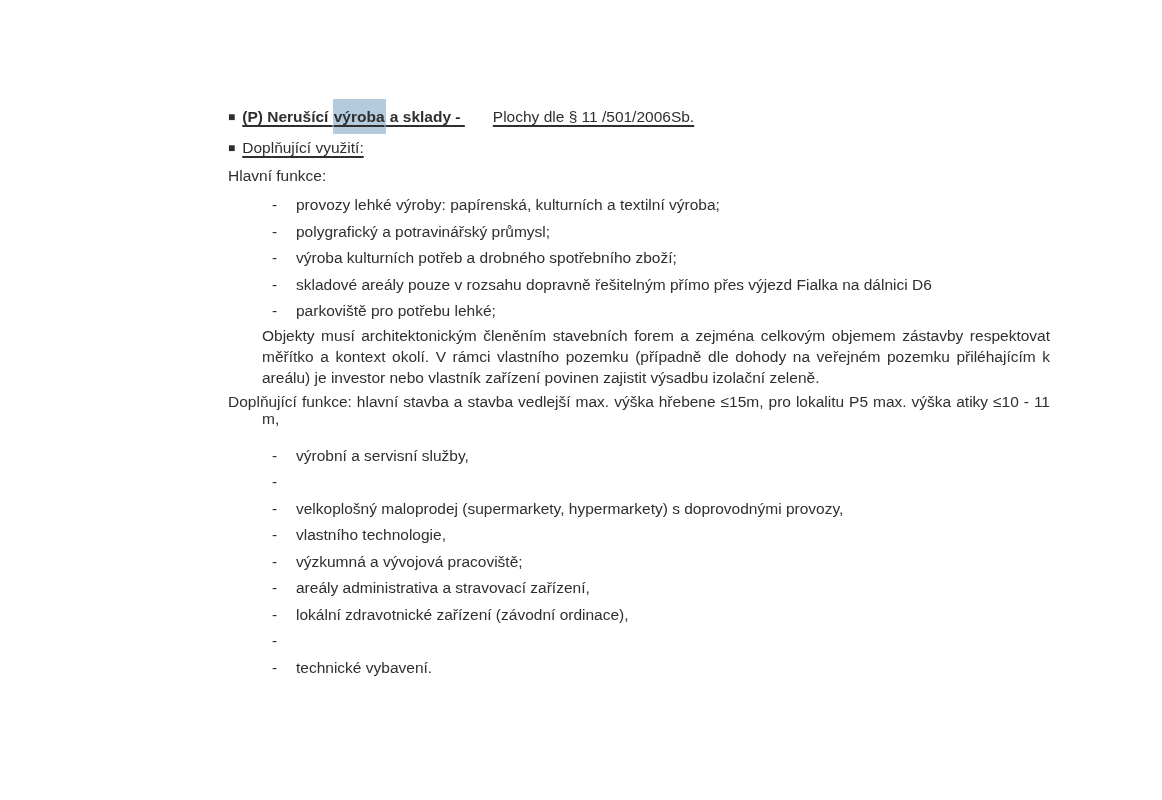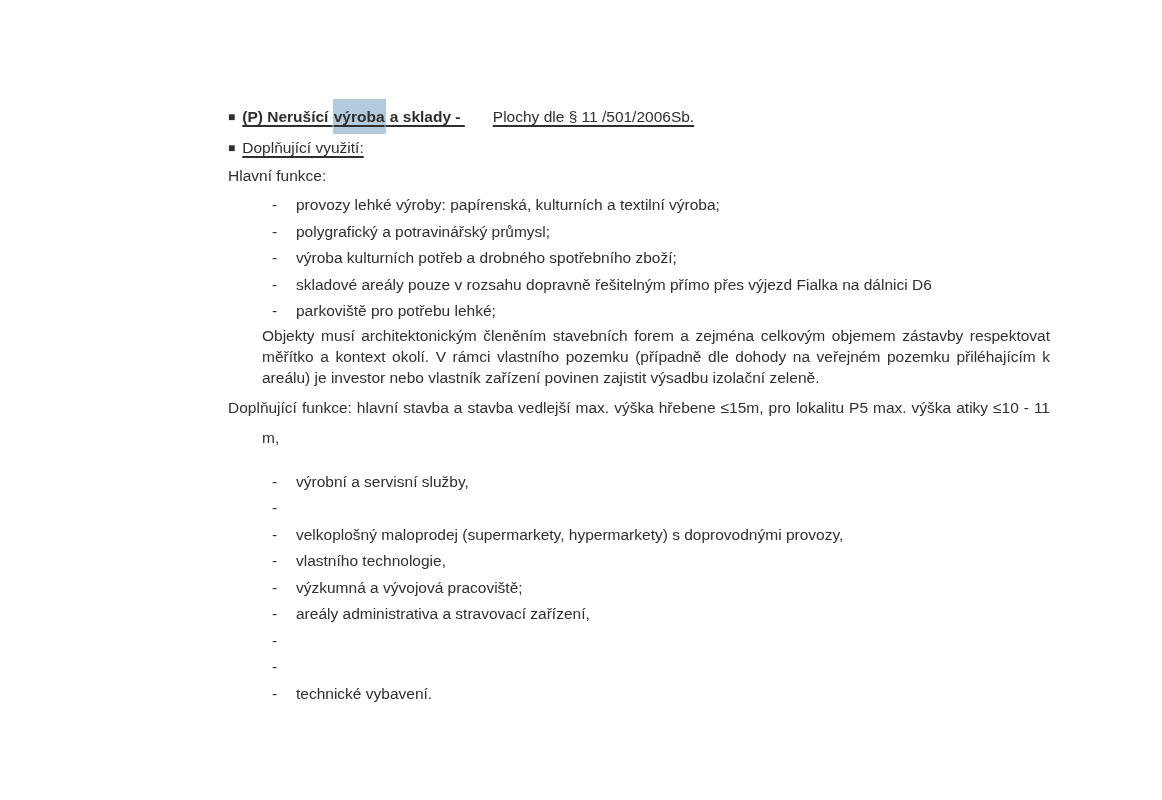--- a/index.html
+++ b/index.html
@@ -80,21 +80,21 @@
     width: 788px;
     text-align: justify;
     line-height: 21px;
   }
   .hang-para {
     margin: 5px 0 16px 0;
     width: 822px;
     padding-left: 34px;
     text-indent: -34px;
     text-align: justify;
-    line-height: 30px;
+    line-height: 17px;
   }
   .list2 {
     margin-top: 3px !important;
   }
 </style>
 </head>
 <body style="background: rgb(255, 255, 255);">
 
 <div class="doc">
 
@@ -154,20 +154,21 @@
     <li>
       <span class="dash">-</span>
       <span>výzkumná a vývojová pracoviště;</span>
     </li>
     <li>
       <span class="dash">-</span>
       <span>areály administrativa a stravovací zařízení,</span>
     </li>
     <li>
       <span class="dash">-</span>
+      <span>lokální zdravotnické zařízení (závodní ordinace),</span>
     </li>
     <li>
       <span class="dash">-</span>
     </li>
     <li>
       <span class="dash">-</span>
       <span>technické vybavení.</span>
     </li>
   </ul>
 

